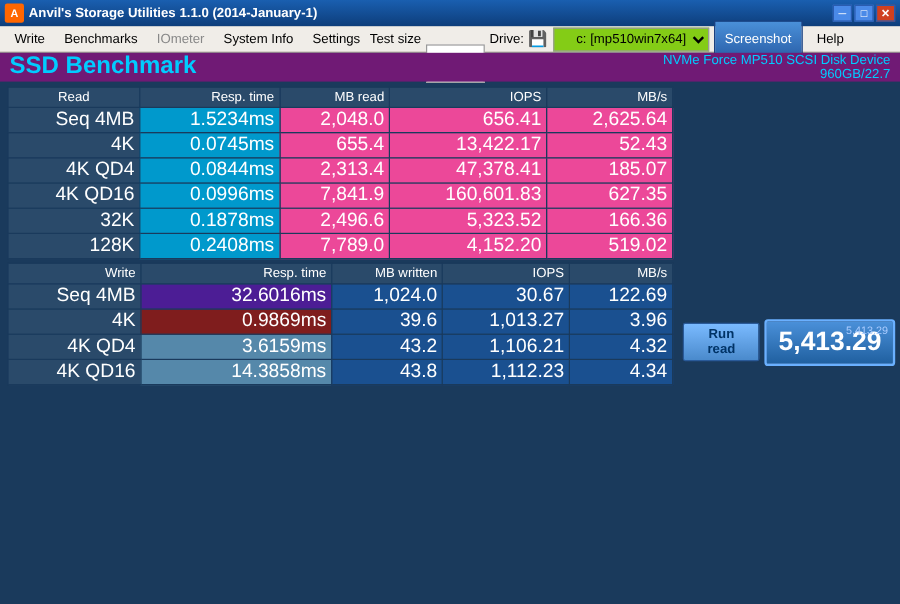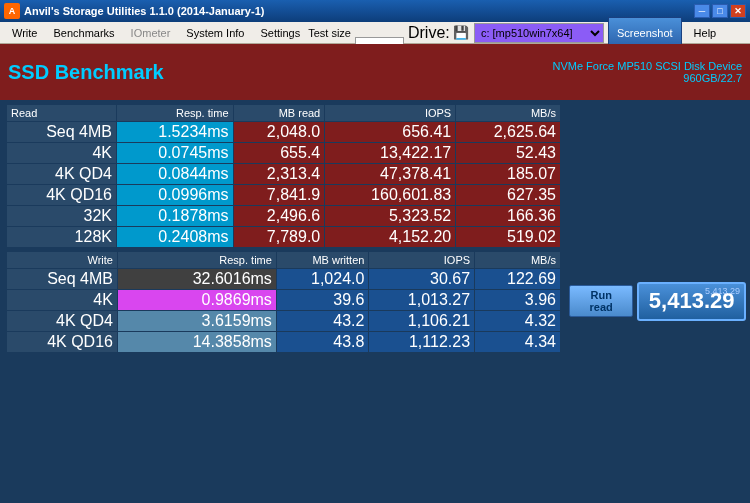--- a/index.html
+++ b/index.html
@@ -62,46 +62,47 @@
       display: flex; align-items: center;
     }
     .toolbar-right {
       display: flex; align-items: center; gap: 4px;
     }
     .test-size-label { font-size: 11px; }
     select.test-size {
       font-size: 11px; height: 32px; padding: 0 2px;
       background: white; border: 1px solid #999; margin-top: 40px;
     }
-    .drive-label { font-size: 16px; }
+    .drive-label { font-size: 11px; }
     select.drive-select {
       font-size: 11px; height: 20px; padding: 0 2px;
-      background: #8b5cf6; border: 1px solid #999;
+      background: #84cc16; border: 1px solid #999;
       width: 130px;
+      text-align: right;
     }
     .screenshot-btn {
       background: linear-gradient(to bottom, #4a90d9, #2a60a9);
       color: white; border: 1px solid #1a4080;
       padding: 2px 8px; cursor: pointer; font-size: 11px;
       height: 32px;
     }
     
     #main {
       background: #1a3a5c;
       height: calc(503px - 22px - 22px);
       display: flex;
       flex-direction: column;
     }
     
     #ssd-header {
-      background: #7f1d1d;
-      padding: 16px 8px;
+      background: #701a75;
+      padding: 0 8px;
       display: flex;
       justify-content: space-between;
-      align-items: flex-end;
+      align-items: flex-start;
     }
     #ssd-title {
       color: #00ccff;
       font-size: 20px;
       font-weight: bold;
       font-family: Arial, sans-serif;
     }
     #device-info {
       color: #00ccff;
       font-size: 11px;
@@ -137,21 +138,21 @@
       padding: 1px 4px;
       font-size: 16px;
       border: 1px solid #1a3a5c;
       color: white;
     }
     .cell-label {
       background: #2a4a6a;
       color: white;
       text-align: right;
     }
-    .cell-blue { background: #7f1d1d; margin-left: 16px; }
+    .cell-blue { background: #ec4899; margin-left: 16px; }
     .cell-cyan { background: #0099cc; }
     .cell-dark-blue { background: #1a5090; }
     
     #right-panel {
       width: 185px;
       padding: 4px;
       display: flex;
       flex-direction: row;
       align-items: center;
       gap: 6px;
@@ -262,21 +263,21 @@
     </div>
   </div>
 
   <div id="content-row">
 
     <div id="table-area">
 
       <table class="bench-table">
         <thead>
           <tr>
-            <th style="text-align:left;">Read</th>
+            <th style="text-align:center;">Read</th>
             <th>Resp. time</th>
             <th>MB read</th>
             <th>IOPS</th>
             <th>MB/s</th>
           </tr>
         </thead>
         <tbody id="read-tbody">
         <tr>
               <td class="cell-label">Seq 4MB</td>
               <td class="cell-cyan">1.5234ms</td>
@@ -328,28 +329,28 @@
             <th style="text-align:right;">Write</th>
             <th>Resp. time</th>
             <th>MB written</th>
             <th>IOPS</th>
             <th>MB/s</th>
           </tr>
         </thead>
         <tbody id="write-tbody">
         <tr>
               <td class="cell-label">Seq 4MB</td>
-              <td class="cell-cyan" style="background: #404040; padding-left: 23px;">32.6016ms</td>
+              <td class="cell-cyan" style="background: #4c1d95; padding-left: 23px;">32.6016ms</td>
               <td class="cell-dark-blue">1,024.0</td>
               <td class="cell-dark-blue">30.67</td>
               <td class="cell-dark-blue">122.69</td>
             </tr>
             <tr>
               <td class="cell-label">4K</td>
-              <td class="cell-cyan" style="background: #d946ef;">0.9869ms</td>
+              <td class="cell-cyan" style="background: #7f1d1d;">0.9869ms</td>
               <td class="cell-dark-blue">39.6</td>
               <td class="cell-dark-blue">1,013.27</td>
               <td class="cell-dark-blue">3.96</td>
             </tr>
             <tr>
               <td class="cell-label">4K QD4</td>
               <td class="cell-cyan" style="background: rgb(85, 136, 170);">3.6159ms</td>
               <td class="cell-dark-blue">43.2</td>
               <td class="cell-dark-blue">1,106.21</td>
               <td class="cell-dark-blue">4.32</td>

